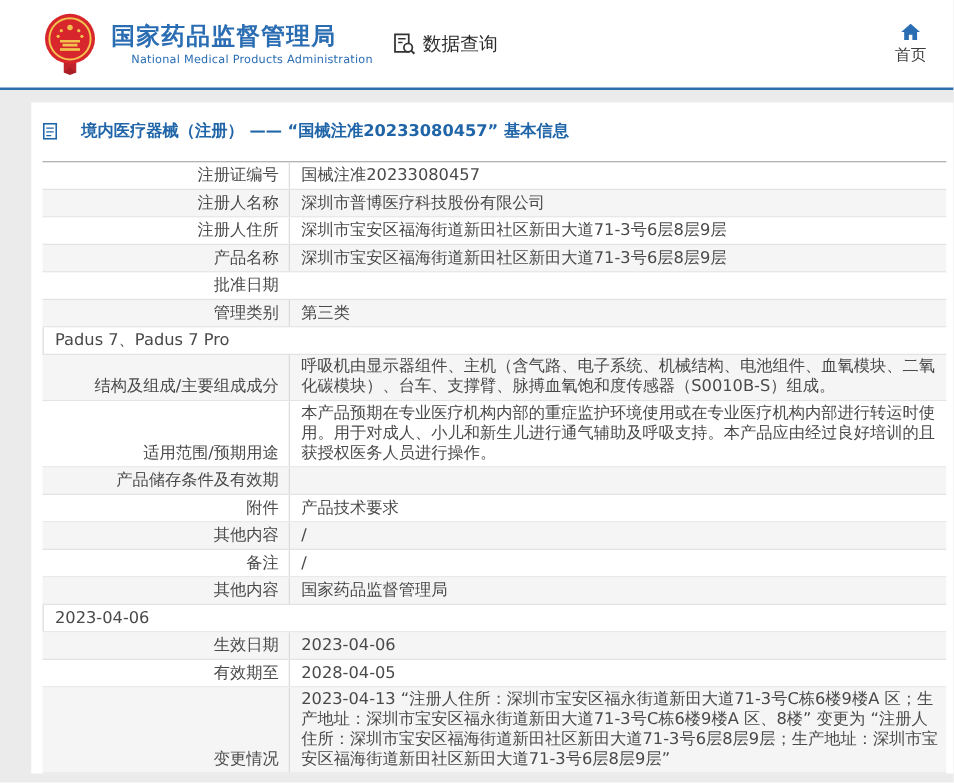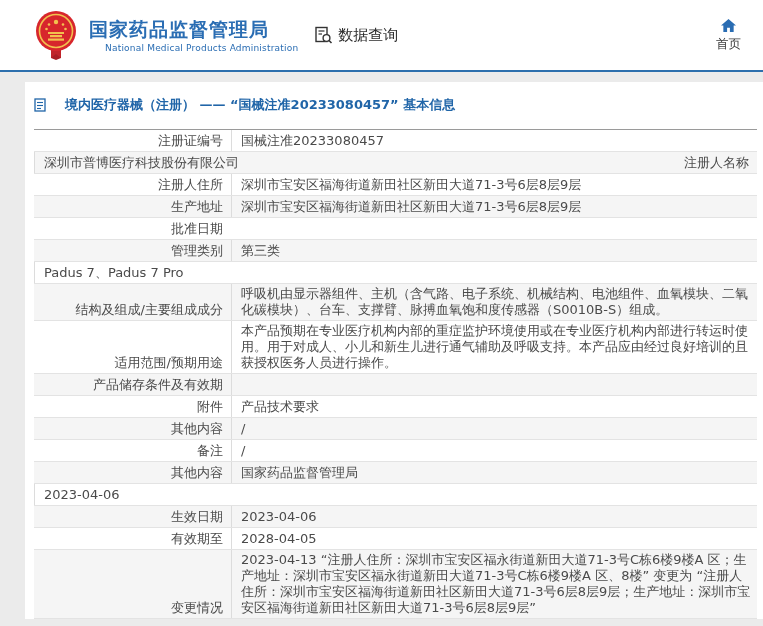--- a/index.html
+++ b/index.html
@@ -128,34 +128,34 @@
     </div>
 
     <div class="table">
         <div class="row">
           <div class="cell label">
             <span>注册证编号</span>
           </div>
           <div class="cell value">国械注准20233080457</div>
         </div>
         <div class="row alt">
+          <div class="cell label">
+            <span>注册人名称</span>
+          </div>
           <div class="cell value">深圳市普博医疗科技股份有限公司</div>
-          <div class="cell label">
-            <span>注册人名称</span>
-          </div>
         </div>
         <div class="row">
           <div class="cell label">
             <span>注册人住所</span>
           </div>
           <div class="cell value">深圳市宝安区福海街道新田社区新田大道71-3号6层8层9层</div>
         </div>
         <div class="row alt">
           <div class="cell label">
-            <span>生产地址</span>
+            <span>产品名称</span>
           </div>
           <div class="cell value">深圳市宝安区福海街道新田社区新田大道71-3号6层8层9层</div>
         </div>
         <div class="row">
           <div class="cell label">
             <span>批准日期</span>
           </div>
         </div>
         <div class="row alt">
           <div class="cell label">

